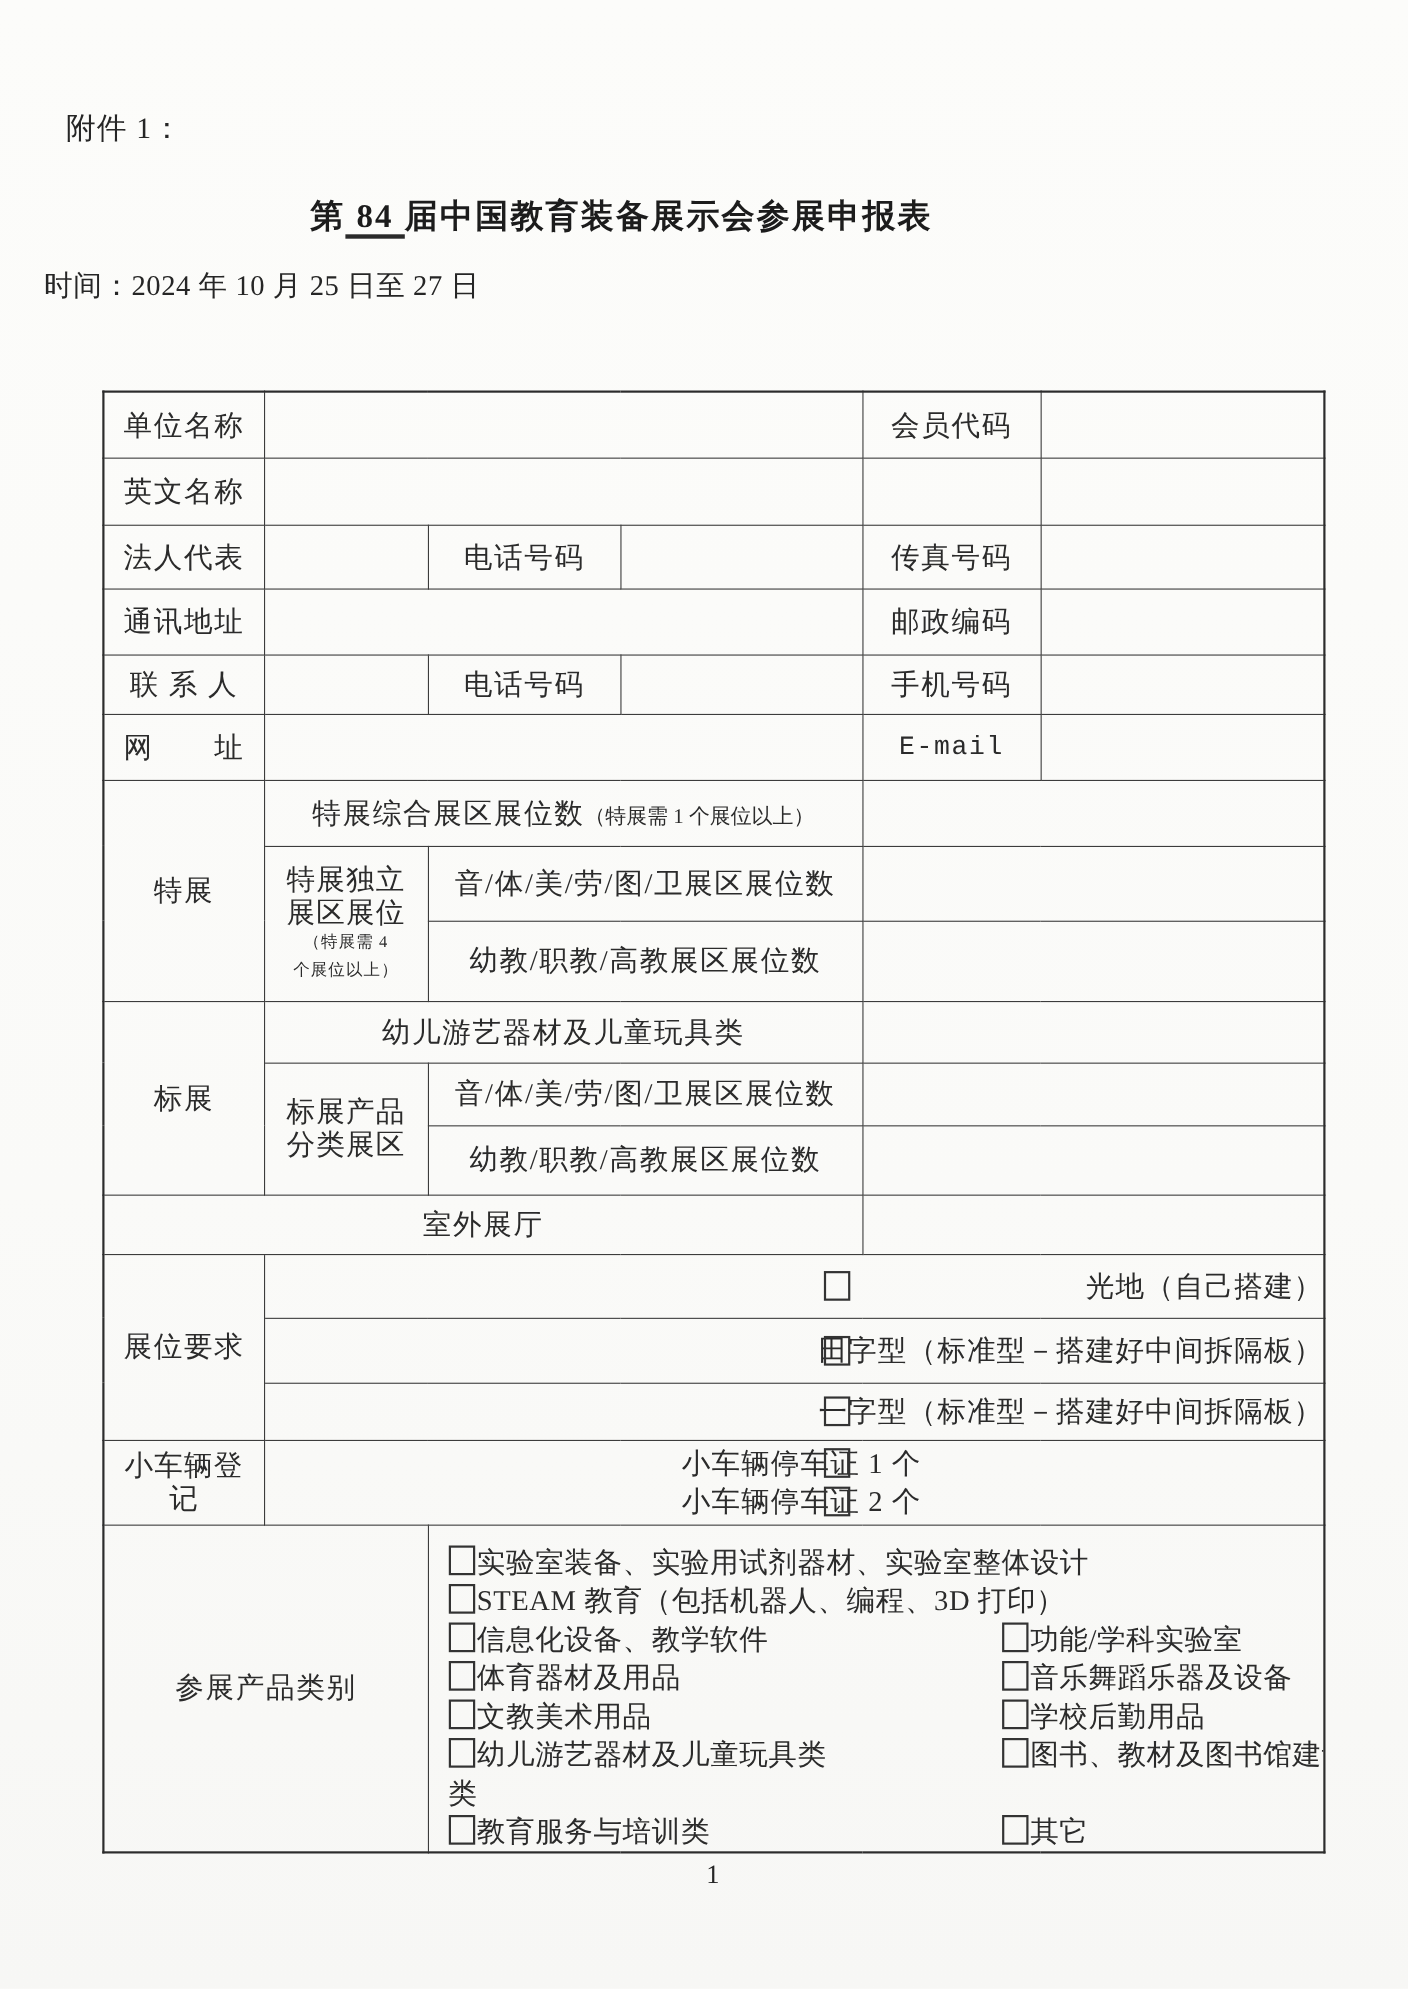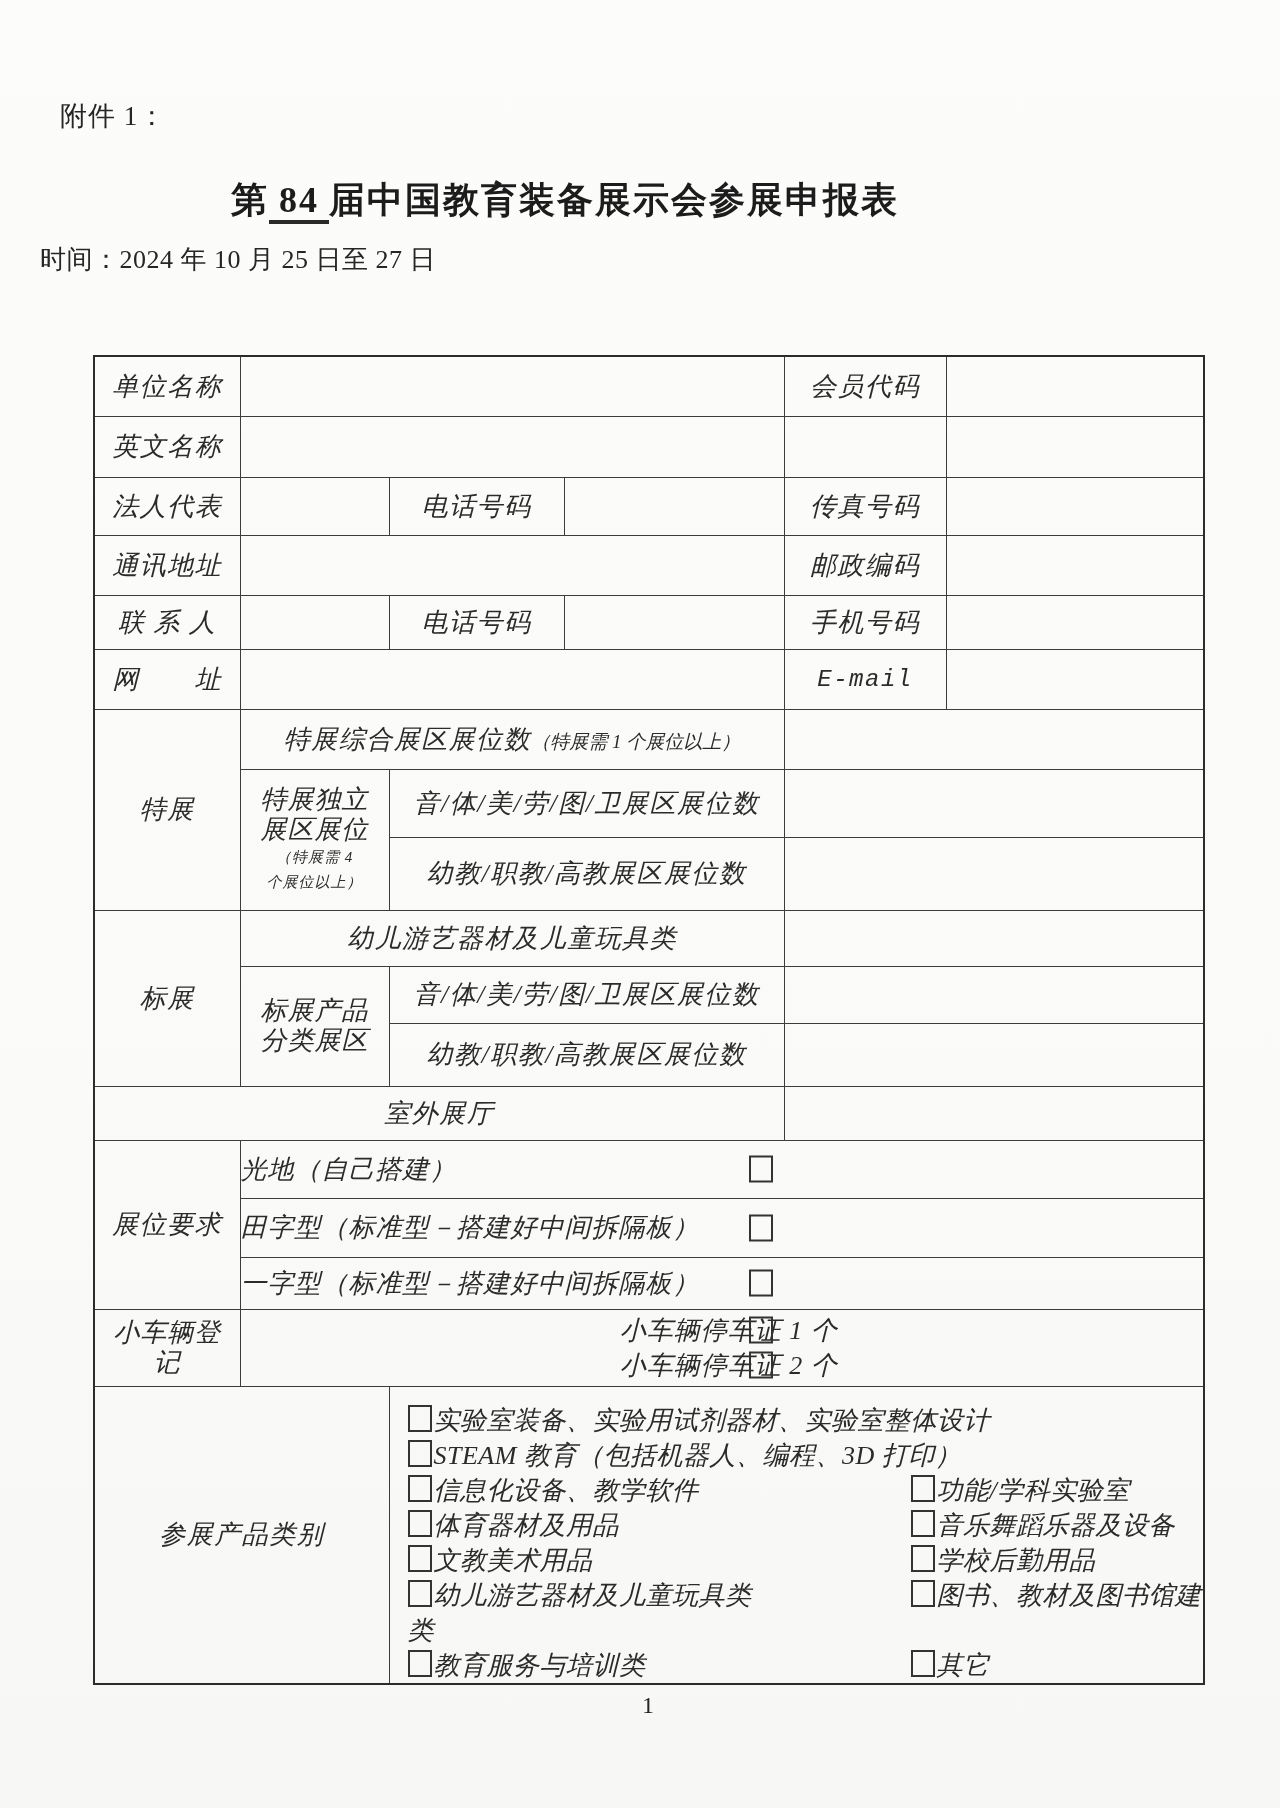--- a/index.html
+++ b/index.html
@@ -7,48 +7,48 @@
     width:1280px;height:1808px;position:relative;
     background:#fbfbf9;
     font-family:"Liberation Serif","DejaVu Serif",serif;
     color:#262626;
   }
   .sheet{position:absolute;inset:0;background:linear-gradient(180deg,#fcfcfa 0%,#fafaf8 60%,#f7f7f5 100%);}
   .attachment{position:absolute;left:60px;top:98px;font-size:27px;letter-spacing:1px;}
   .doc-title{
     position:absolute;left:0;top:176px;width:1130px;text-align:center;
     font-family:"Liberation Sans","DejaVu Sans",sans-serif;
-    font-size:36px;font-weight:bold;letter-spacing:2px;color:#1c1c1c;white-space:nowrap;
+    font-size:30px;font-weight:bold;letter-spacing:2px;color:#1c1c1c;white-space:nowrap;
   }
   .doc-title .num{border-bottom:4px solid #2a2a2a;padding:0 10px;font-family:"Liberation Serif","DejaVu Serif",serif;}
   .meta-line{position:absolute;left:40px;font-size:26px;letter-spacing:0.5px;}
   .meta-time{top:242px;}
   .meta-loc{top:280px;}
 
   table.form{
     position:absolute;left:93px;top:355px;width:1110px;
     border-collapse:collapse;table-layout:fixed;
     font-size:26px;color:#2b2b2b;
   }
   table.form{border:2px solid #2c2c2c;}
-  table.form td{border:1px solid #3c3c3c;padding:0;vertical-align:middle;overflow:hidden;font-style:italic;}
+  table.form td{border:1px solid #3c3c3c;padding:0;vertical-align:middle;overflow:hidden;}
   td.lbl{text-align:center;letter-spacing:1.5px;}
   td.val{background:transparent;}
   td.sb{border-bottom-width:2px;border-bottom-color:#2c2c2c;}
   .small{font-size:15px;letter-spacing:0.5px;}
   .lblline{text-align:center;line-height:30px;letter-spacing:1px;}
   .lblline.small{line-height:25px;}
   .note{font-size:19px;letter-spacing:0;}
   .latin{font-family:"Liberation Mono","DejaVu Sans Mono",monospace;font-size:24px;letter-spacing:1px;}
 
   
   .cb{display:inline-block;width:20px;height:23px;border:2px solid #333;background:transparent;vertical-align:-3px;}
 
   
-  .optline{position:relative;padding-left:14px;text-align:left;letter-spacing:1px;}
+  .optline{position:relative;padding-left:14px;text-align:right;letter-spacing:1px;}
   .optline .optcb{position:absolute;left:508px;top:50%;transform:translateY(-50%);}
   .vehline{position:relative;padding-left:14px;line-height:35px;letter-spacing:1px;text-align:center;}
   .vehline .optcb{position:absolute;left:508px;top:50%;transform:translateY(-50%);}
 
   
   td.products-cell{vertical-align:top;margin-left:40px;}
   .prodwrap{padding:16px 0 0 18px;}
   .prodline{position:relative;line-height:35px;white-space:nowrap;letter-spacing:0.5px;text-align:left;}
   .prodline .right{position:absolute;left:503px;top:0;}
   .prodline .cb{margin-right:2px;}

